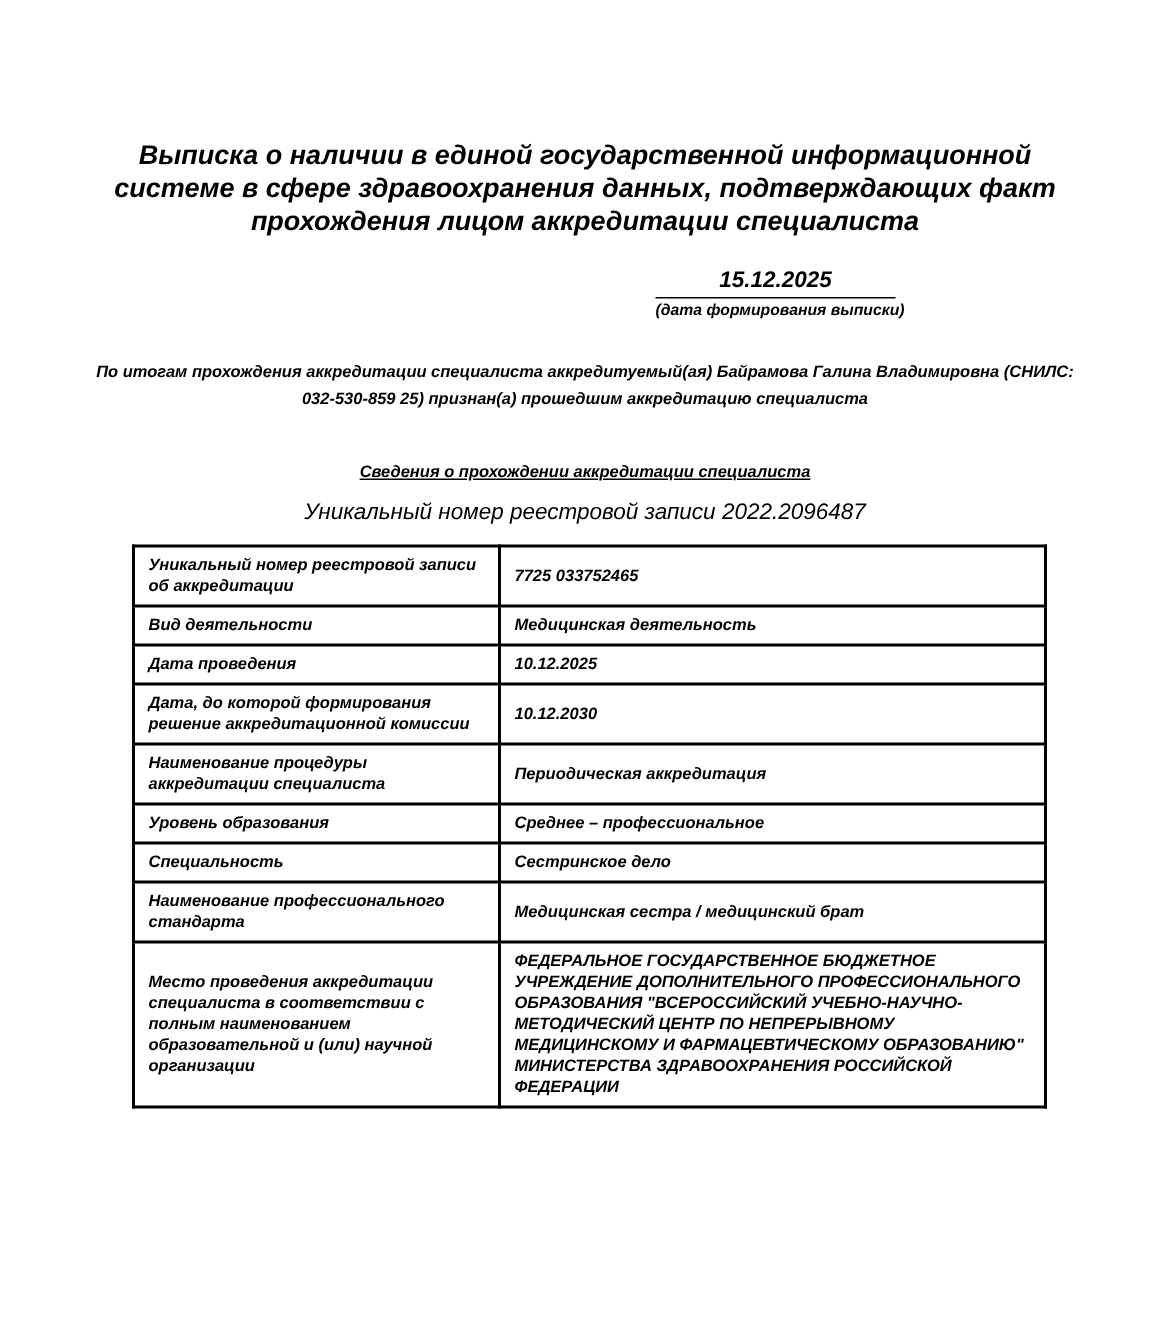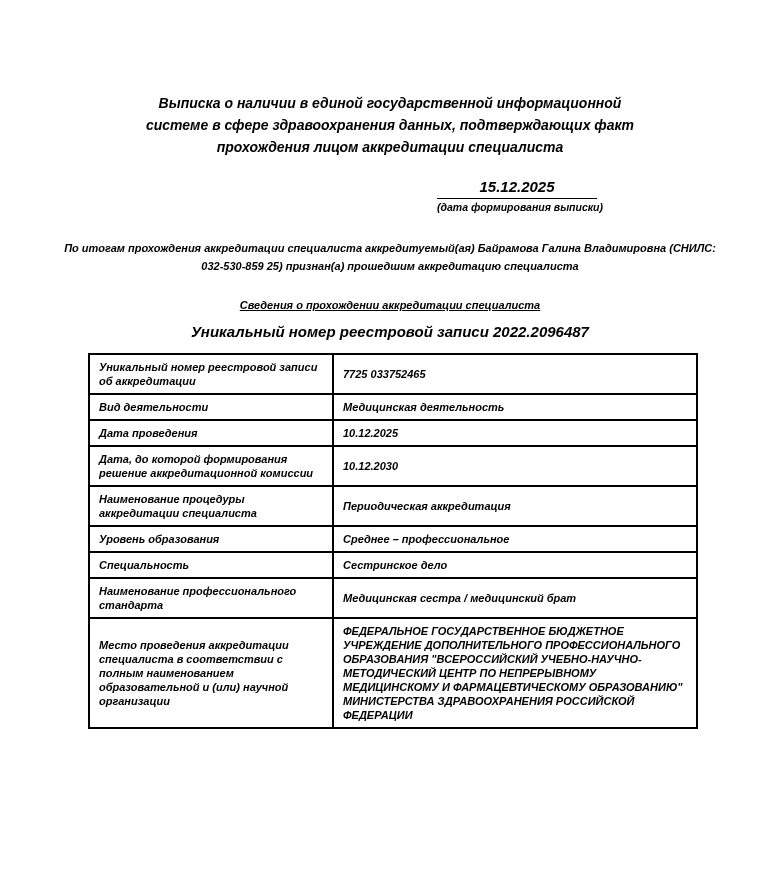--- a/index.html
+++ b/index.html
@@ -12,21 +12,21 @@
   .page {
     position: relative;
     width: 780px;
     height: 890px;
     background: #ffffff;
     overflow: hidden;
   }
   .doc-title {
     padding-top: 92px;
     text-align: center;
-    font-size: 14px;
+    font-size: 18px;
     font-weight: bold;
     font-style: italic;
     line-height: 22px;
   }
   .date-block {
     margin: 20px 0 0 437px;
     width: 160px;
     text-align: center;
     font-weight: bold;
     font-style: italic;
@@ -46,32 +46,32 @@
   .intro {
     margin: 26px auto 0 auto;
     width: 660px;
     text-align: center;
     font-size: 11px;
     font-weight: bold;
     font-style: italic;
     line-height: 18px;
   }
   .section-heading {
-    margin-top: 24px;
+    margin-top: 34px;
     text-align: center;
     font-size: 11px;
     font-weight: bold;
     font-style: italic;
     text-decoration: underline;
   }
   .registry-heading {
     margin-top: 12px;
     text-align: center;
     font-size: 15px;
-    font-weight: bold;
+    font-weight: normal;
     font-style: italic;
   }
   table.info-table {
     margin: 13px 0 0 88px;
     width: 604px;
     border-collapse: collapse;
     table-layout: fixed;
   }
   table.info-table td {
     border: 2px solid #000;

